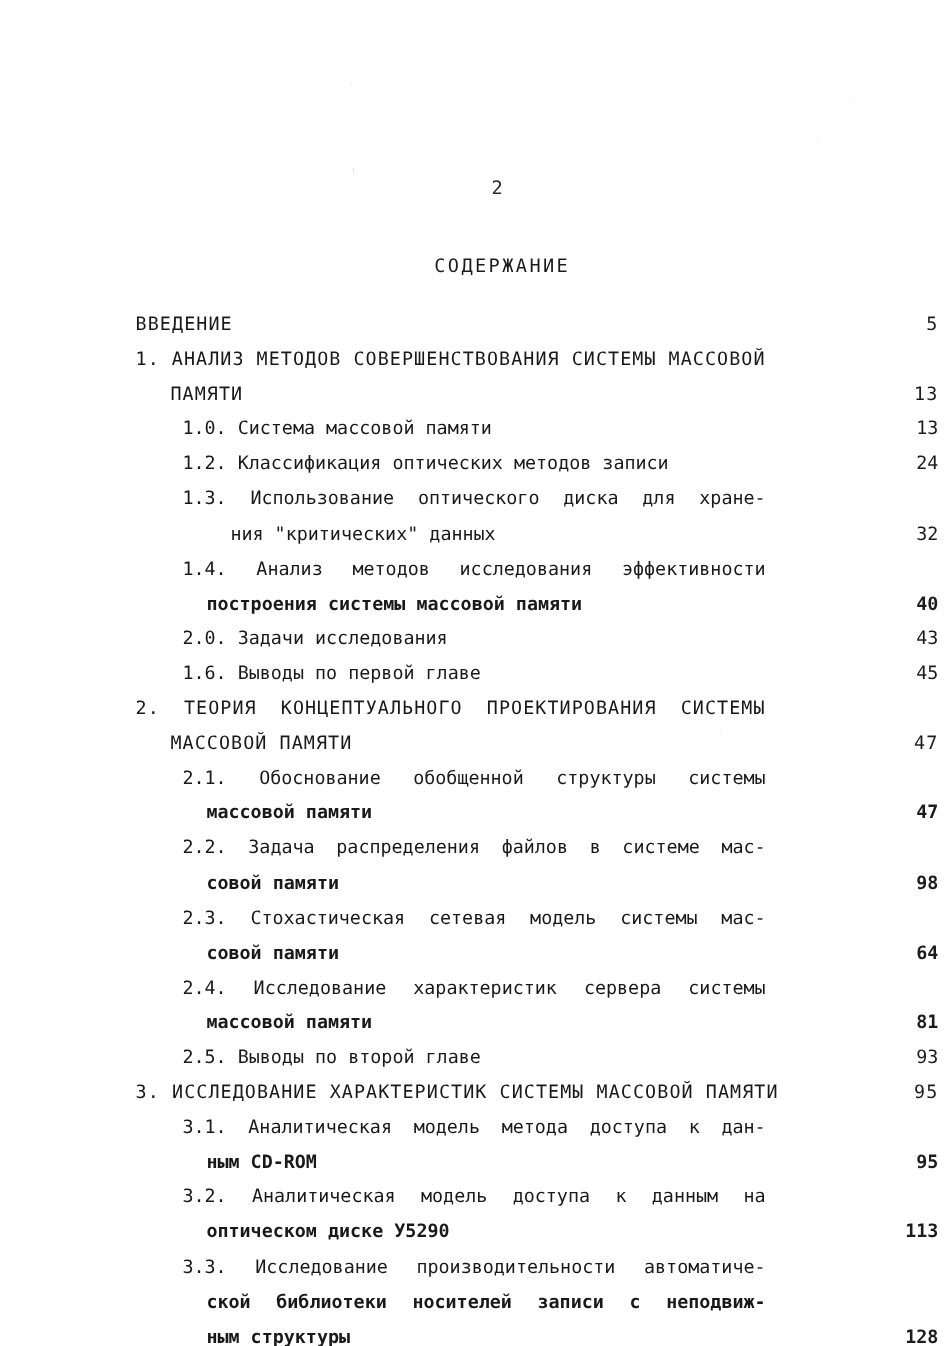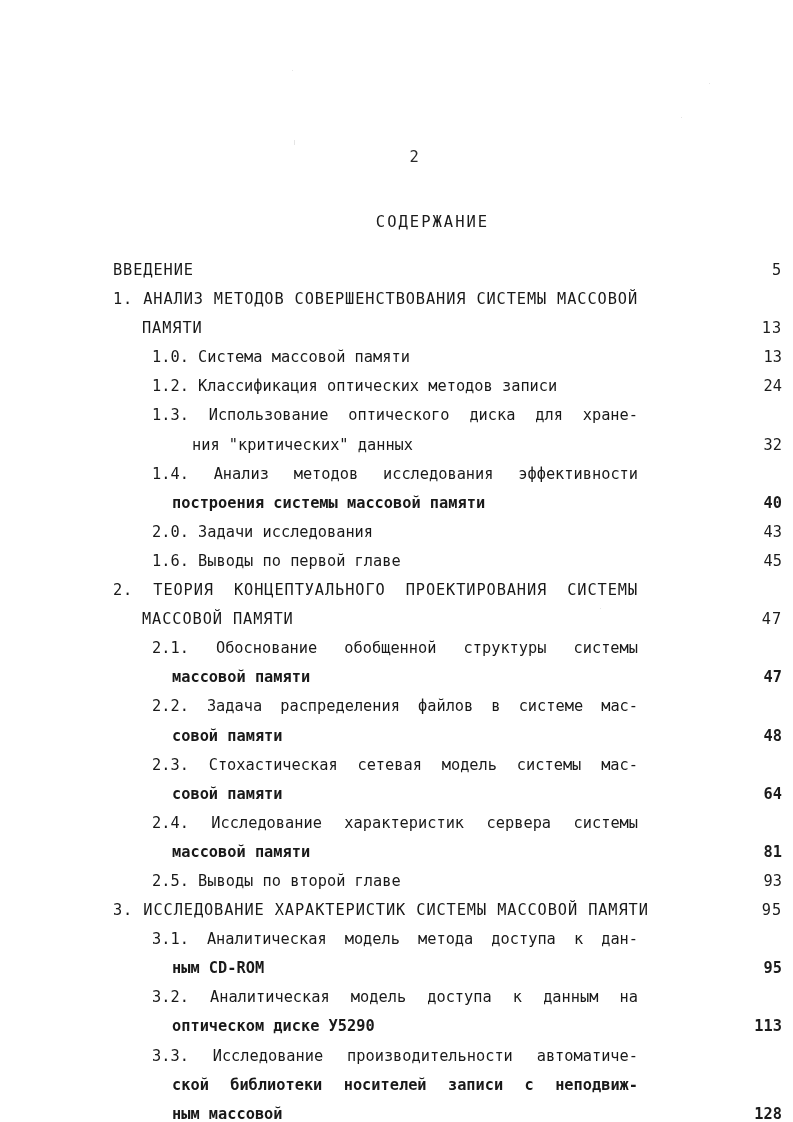--- a/index.html
+++ b/index.html
@@ -41,21 +41,21 @@
   .doc-title {
     position: absolute;
     top: 213px;
     left: 0;
     width: 793px;
     text-align: center;
     font-size: 15.5px;
     letter-spacing: 2.0px;
     color: #1c1c1c;
   }
-  .doc-title span { position: relative; left: 36px; }
+  .doc-title span { position: relative; left: 22px; }
 
   
   .toc {
     position: absolute;
     top: 256px;
     left: 113px;
     width: 597px;
     font-size: 15.3px;
   }
 
@@ -181,21 +181,21 @@
       <div class="line justify lvl1">
         <span class="tok">2.1.</span><span class="sp"></span><span class="tok">Обоснование</span><span class="sp"></span><span class="tok">обобщенной</span><span class="sp"></span><span class="tok">структуры</span><span class="sp"></span><span class="tok">системы</span>
       </div>
       <div class="line lvl1cont"><span>массовой памяти</span><span class="pg">47</span></div>
     </div>
 
     <div class="toc-entry">
       <div class="line justify lvl1">
         <span class="tok">2.2.</span><span class="sp"></span><span class="tok">Задача</span><span class="sp"></span><span class="tok">распределения</span><span class="sp"></span><span class="tok">файлов</span><span class="sp"></span><span class="tok">в</span><span class="sp"></span><span class="tok">системе</span><span class="sp"></span><span class="tok">мас-</span>
       </div>
-      <div class="line lvl1cont"><span>совой памяти</span><span class="pg">48</span></div>
+      <div class="line lvl1cont"><span>совой памяти</span><span class="pg">98</span></div>
     </div>
 
     <div class="toc-entry">
       <div class="line justify lvl1">
         <span class="tok">2.3.</span><span class="sp"></span><span class="tok">Стохастическая</span><span class="sp"></span><span class="tok">сетевая</span><span class="sp"></span><span class="tok">модель</span><span class="sp"></span><span class="tok">системы</span><span class="sp"></span><span class="tok">мас-</span>
       </div>
       <div class="line lvl1cont"><span>совой памяти</span><span class="pg">64</span></div>
     </div>
 
     <div class="toc-entry">
@@ -227,21 +227,21 @@
       <div class="line lvl1cont"><span>оптическом диске У5290</span><span class="pg">113</span></div>
     </div>
 
     <div class="toc-entry">
       <div class="line justify lvl1">
         <span class="tok">3.3.</span><span class="sp"></span><span class="tok">Исследование</span><span class="sp"></span><span class="tok">производительности</span><span class="sp"></span><span class="tok">автоматиче-</span>
       </div>
       <div class="line justify lvl1cont">
         <span class="tok">ской</span><span class="sp"></span><span class="tok">библиотеки</span><span class="sp"></span><span class="tok">носителей</span><span class="sp"></span><span class="tok">записи</span><span class="sp"></span><span class="tok">с</span><span class="sp"></span><span class="tok">неподвиж-</span>
       </div>
-      <div class="line lvl1cont"><span>ным массовой</span><span class="pg">128</span></div>
+      <div class="line lvl1cont"><span>ным структуры</span><span class="pg">128</span></div>
     </div>
 
   </div>
 
   <div class="speck" style="left:292px;top:70px;"></div>
   <div class="speck" style="left:709px;top:83px;"></div>
   <div class="speck" style="left:681px;top:117px;"></div>
   <div class="speck" style="left:294px;top:140px;height:5px;"></div>
   <div class="speck" style="left:399px;top:302px;"></div>
   <div class="speck" style="left:600px;top:608px;"></div>

